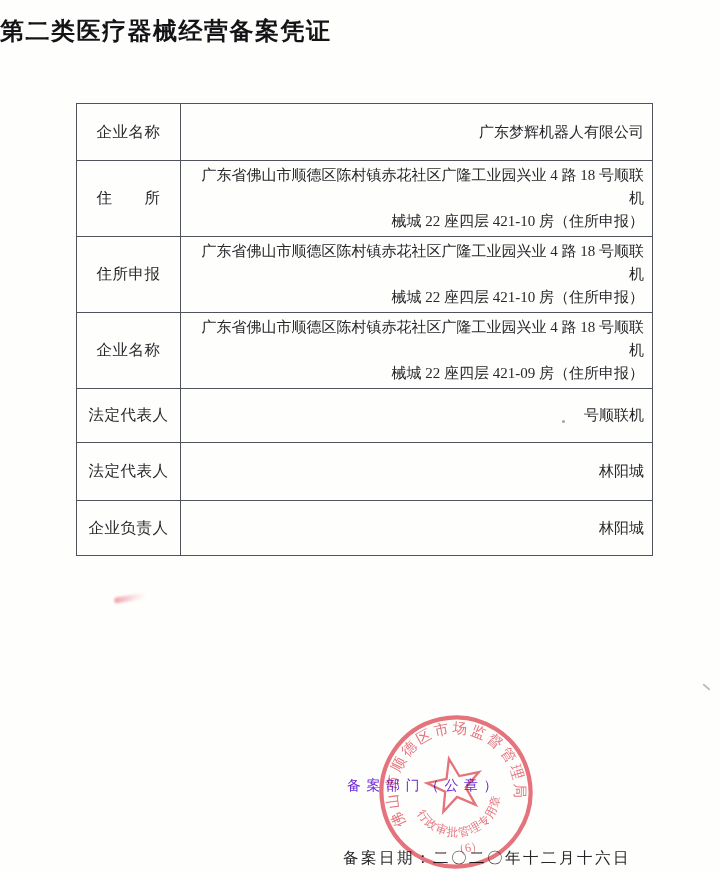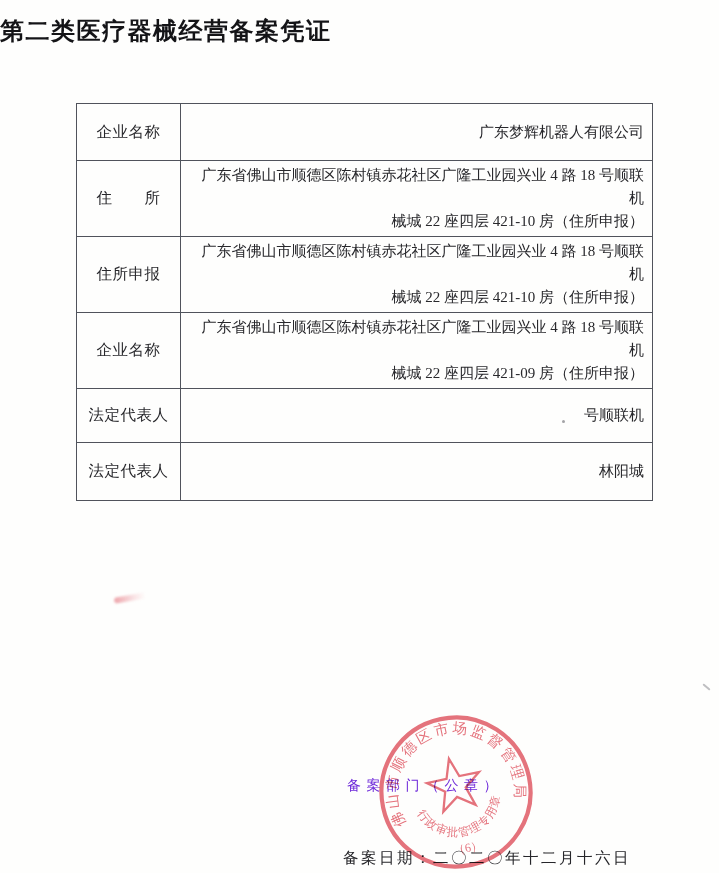--- a/index.html
+++ b/index.html
@@ -74,20 +74,24 @@
 械城 22 座四层 421-09 房（住所申报）</td>
       </tr>
       <tr class="r4">
         <td class="label">法定代表人</td>
         <td class="value">号顺联机</td>
       </tr>
       <tr class="r5">
         <td class="label">法定代表人</td>
         <td class="value">林阳城</td>
       </tr>
+      <tr class="r6">
+        <td class="label">企业负责人</td>
+        <td class="value">林阳城</td>
+      </tr>
     </tbody>
   </table>
 
   <div class="smudge"></div>
   <div class="speck-1"></div>
   <div class="speck-2"></div>
 
   <div class="footer-dept">备案部门（公章）</div>
   <div class="footer-date">备案日期：二〇二〇年十二月十六日</div>
 

